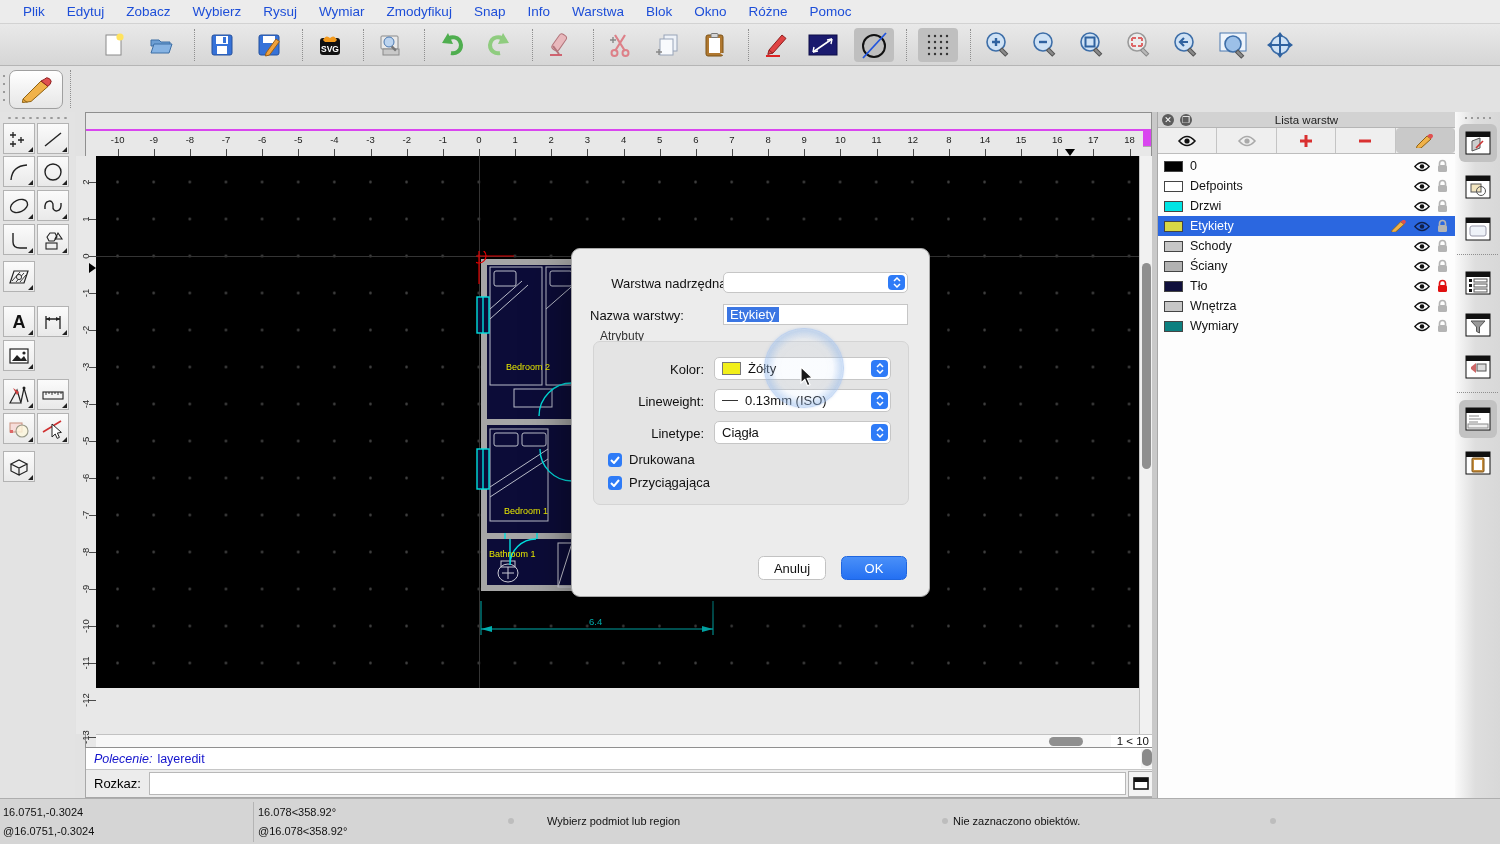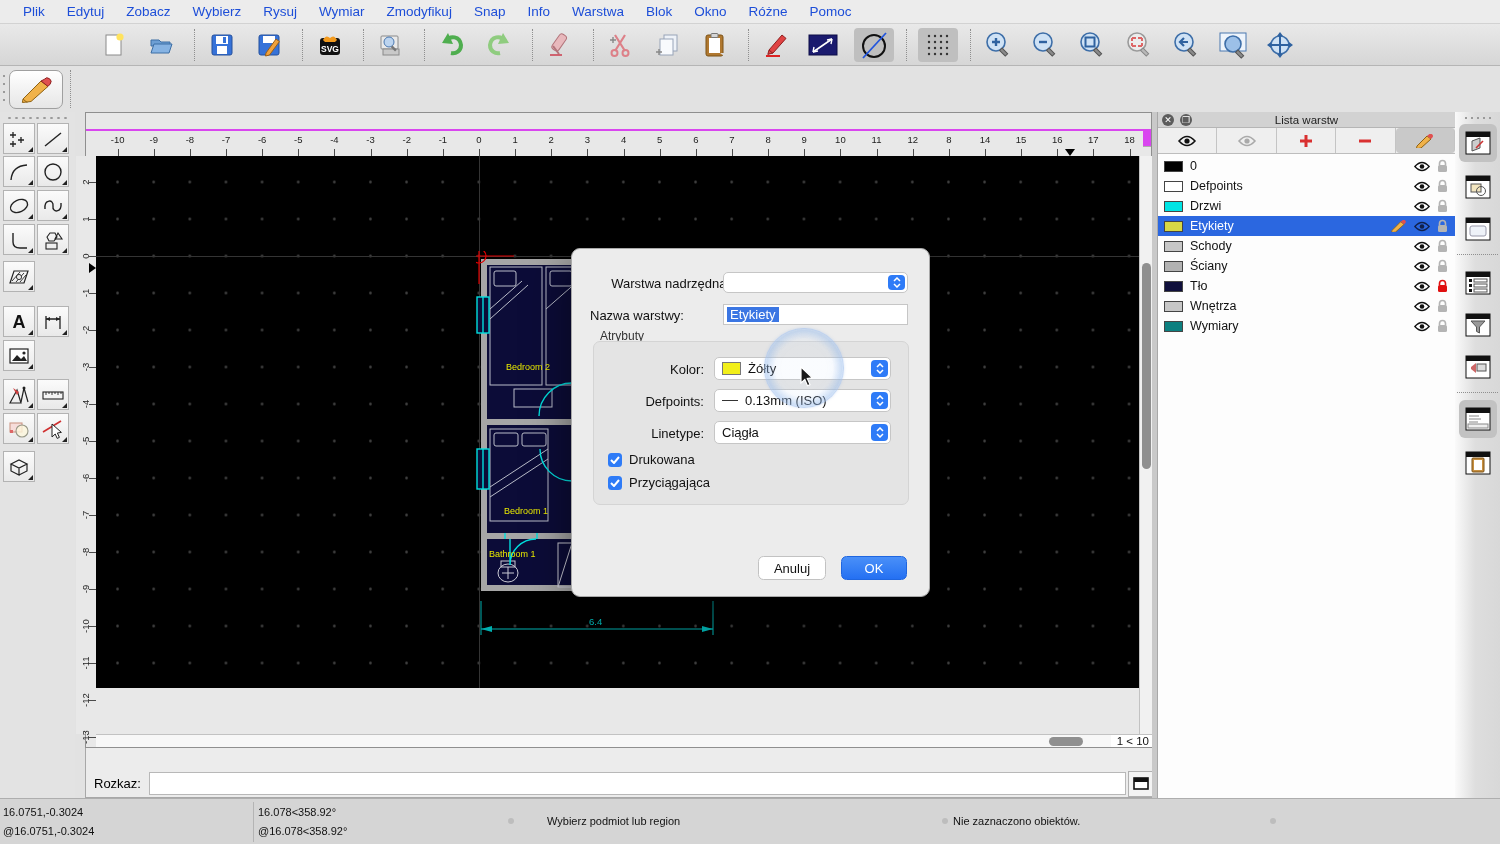--- a/index.html
+++ b/index.html
@@ -658,20 +658,27 @@
   <div class="abs v-scroll">
       <div class="v-thumb"></div>
     </div>
   <div class="abs h-scroll">
       <div class="h-thumb"></div>
     </div>
   <div class="abs scroll-ind">1 &lt; 10</div>
 </div>
 
 <div class="abs console">
+  <div class="abs history">
+    <span class="lbl">Polecenie:</span>
+    <span>layeredit</span>
+    <span class="hist-scroll">
+        <span class="hist-thumb"></span>
+      </span>
+  </div>
   <div class="abs prompt-row">
     <span class="lbl">Rozkaz:</span>
     <span class="prompt-input"></span>
     <span class="prompt-btn">
       <svg width="16" height="13" viewBox="0 0 16 13">
           <rect x="1" y="1" width="14" height="11" fill="#fff" stroke="#111" stroke-width="1.6"></rect>
           <rect x="1" y="1" width="14" height="4" fill="#111"></rect>
         </svg>
     </span>
   </div>
@@ -985,21 +992,21 @@
   <div class="combo" style="left:142px;top:108px;width:177px;height:23px;">
     <span class="color-swatch"></span>
     <span>Żółty</span>
     <span class="stepper">
       <svg width="8" height="11" viewBox="0 0 8 11">
           <path d="M1 4 L4 1 L7 4 M1 7 L4 10 L7 7" stroke="#fff" stroke-width="1.5" fill="none"></path>
         </svg>
     </span>
   </div>
 
-  <span class="dlg-label" style="left:40px;top:145px;width:92px;">Defpoints:</span>
+  <span class="dlg-label" style="left:40px;top:145px;width:92px;">Lineweight:</span>
   <div class="combo" style="left:142px;top:140px;width:177px;height:23px;">
     <span class="line-swatch"></span>
     <span>0.13mm (ISO)</span>
     <span class="stepper">
       <svg width="8" height="11" viewBox="0 0 8 11">
           <path d="M1 4 L4 1 L7 4 M1 7 L4 10 L7 7" stroke="#fff" stroke-width="1.5" fill="none"></path>
         </svg>
     </span>
   </div>
 

